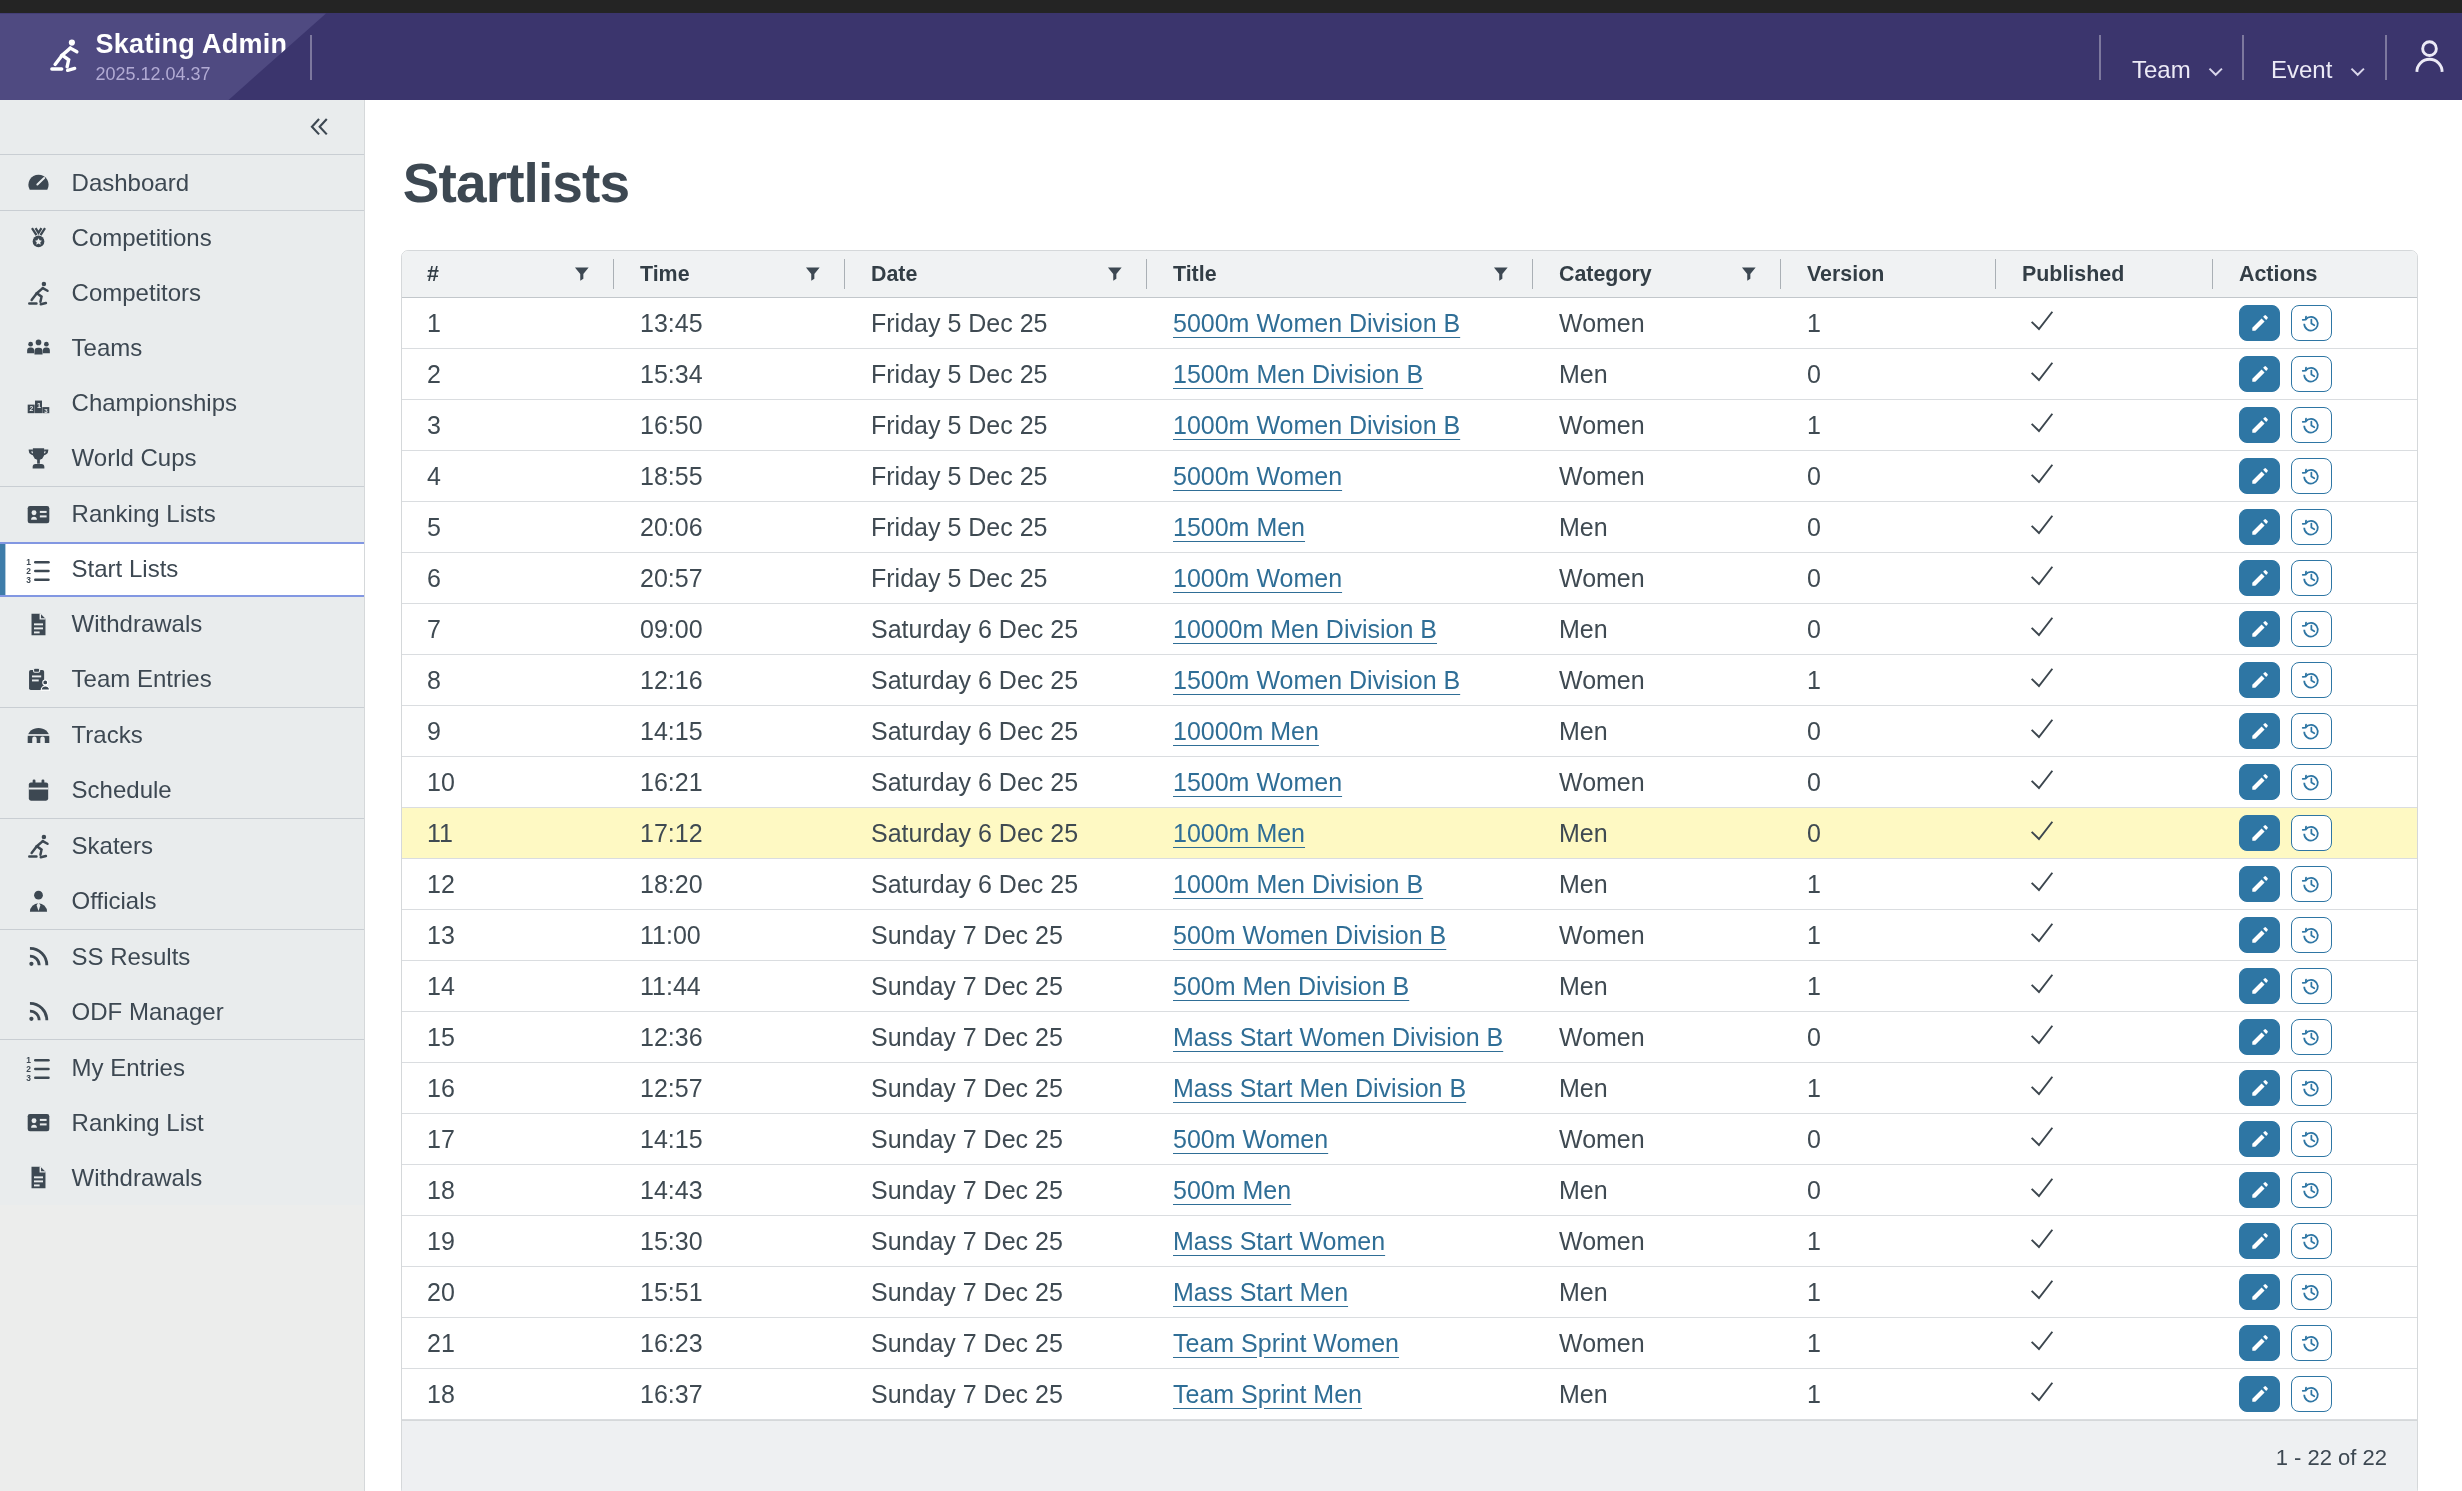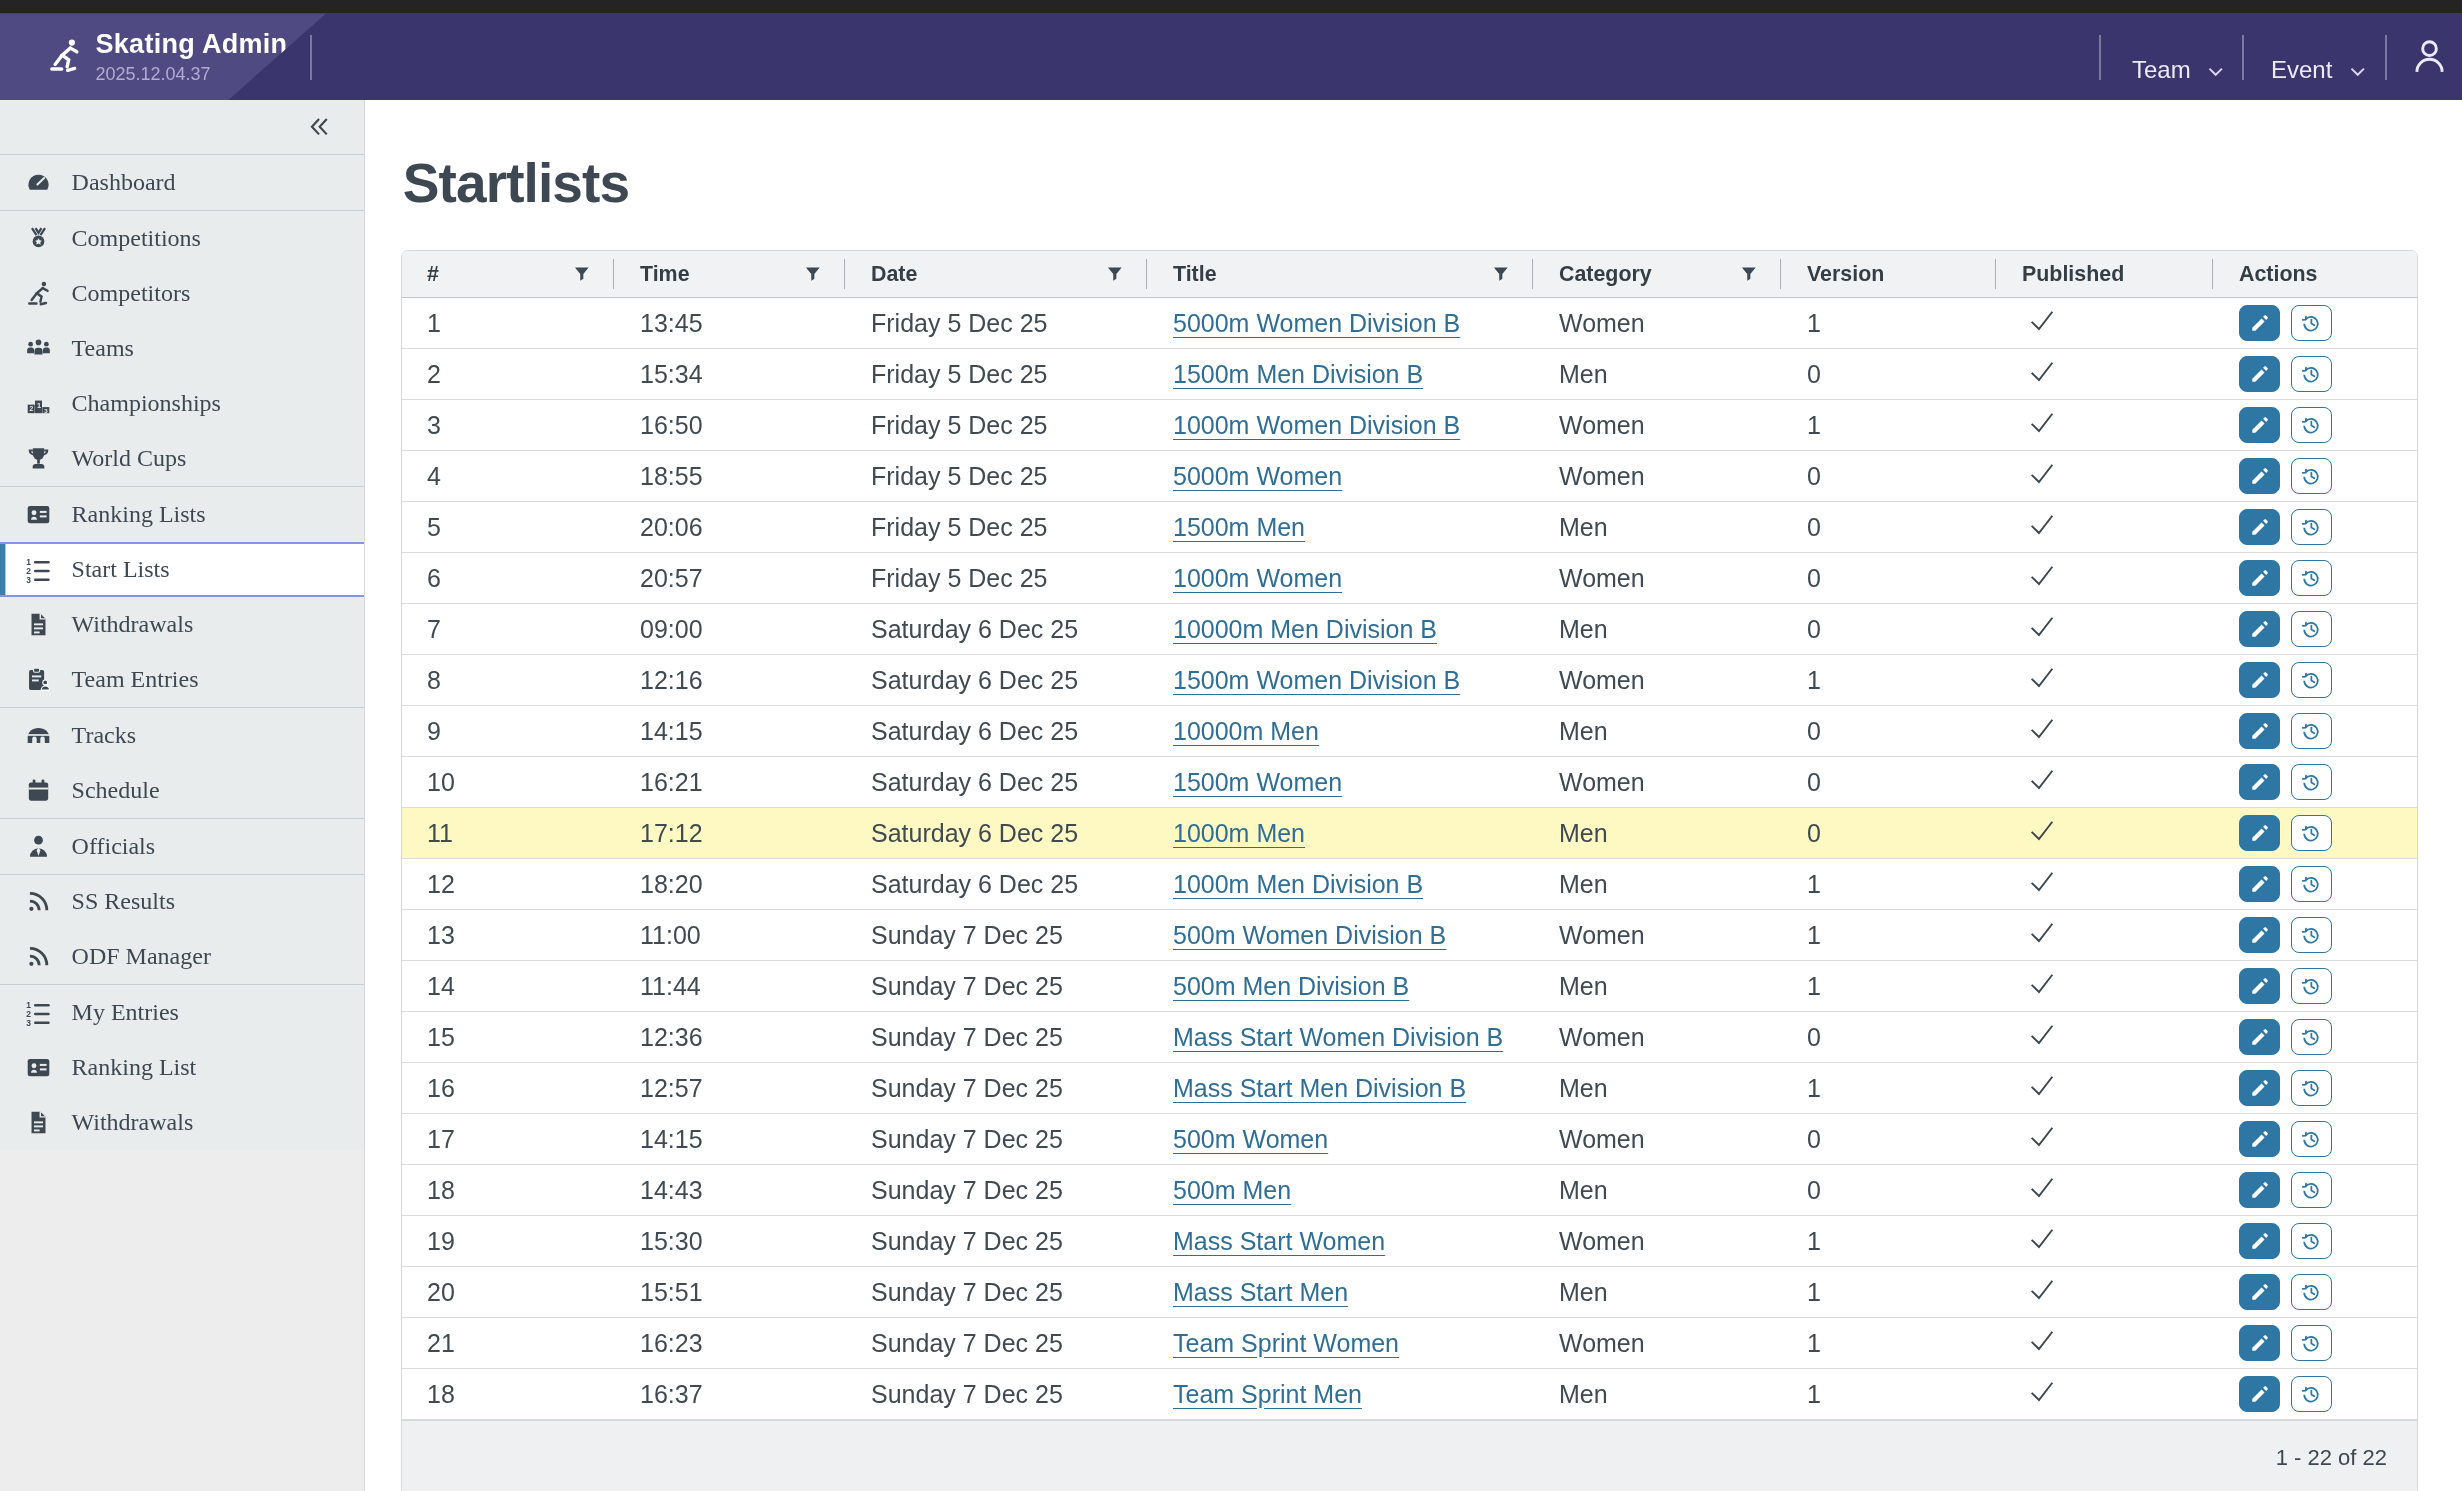--- a/index.html
+++ b/index.html
@@ -32,21 +32,21 @@
   .user-btn svg { width:41px; height:41px; color:#eceaf6; }
 
   
   .sidebar {
     position:absolute; left:0; top:100px; width:365px; height:1392px;
     background:#e9eced; border-right:0.9px solid #d5d8da; display:flex; flex-direction:column;
   }
   .sb-top { height:55px; flex:none; display:flex; align-items:center; justify-content:flex-end; padding-right:30px; border-bottom:0.9px solid #c9ced3; }
   .collapse-btn { background:none; border:none; padding:0; cursor:pointer; color:#3d4852; display:flex; }
   .collapse-btn svg { width:28.5px; height:28.5px; }
-  .sb-items { flex:none;font-family:Liberation Serif, serif; }
+  .sb-items { flex:none; }
   .sb-item { height:55px; display:flex; align-items:center; padding-left:25px; gap:19.6px; font-size:24px; color:#3d4852; cursor:pointer; }
   .sb-item.selected {
     background:#ffffff; border-top:2.7px solid #8297e2; border-bottom:2.7px solid #8297e2;
     box-shadow:inset 5.4px 0 0 #3e7ca9;
   }
   .sb-icon { width:27px; height:27px; flex:none; color:#3d4852; }
   .sb-divider { height:0.9px; background:#c9ced3; }
   .sb-rest { flex:1; background:#ecedec; }
 
   
@@ -320,20 +320,26 @@
         <span>Tracks</span>
       </div>
 
       <div class="sb-item">
         <svg class="sb-icon" viewBox="0 0 24 24">
           <use href="#i-calendar"></use>
         </svg>
         <span>Schedule</span>
       </div>
     <div class="sb-divider"></div>
+      <div class="sb-item">
+        <svg class="sb-icon" viewBox="0 0 24 24">
+          <use href="#i-skater"></use>
+        </svg>
+        <span>Skaters</span>
+      </div>
 
       <div class="sb-item">
         <svg class="sb-icon" viewBox="0 0 24 24">
           <use href="#i-official"></use>
         </svg>
         <span>Officials</span>
       </div>
     <div class="sb-divider"></div>
       <div class="sb-item">
         <svg class="sb-icon" viewBox="0 0 24 24">

